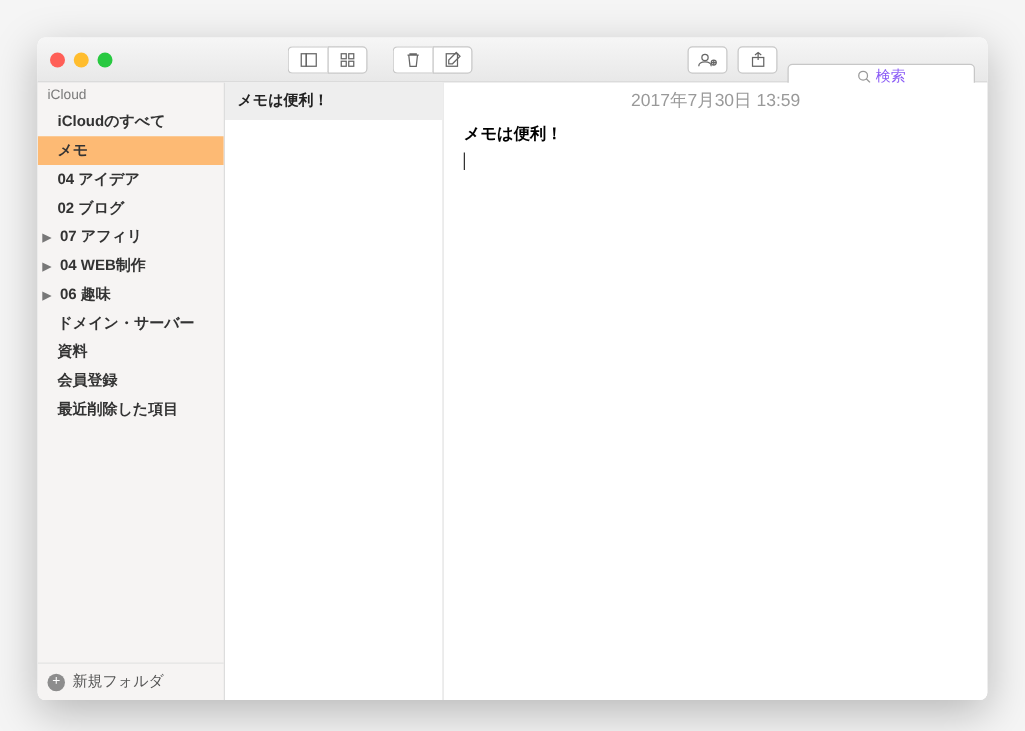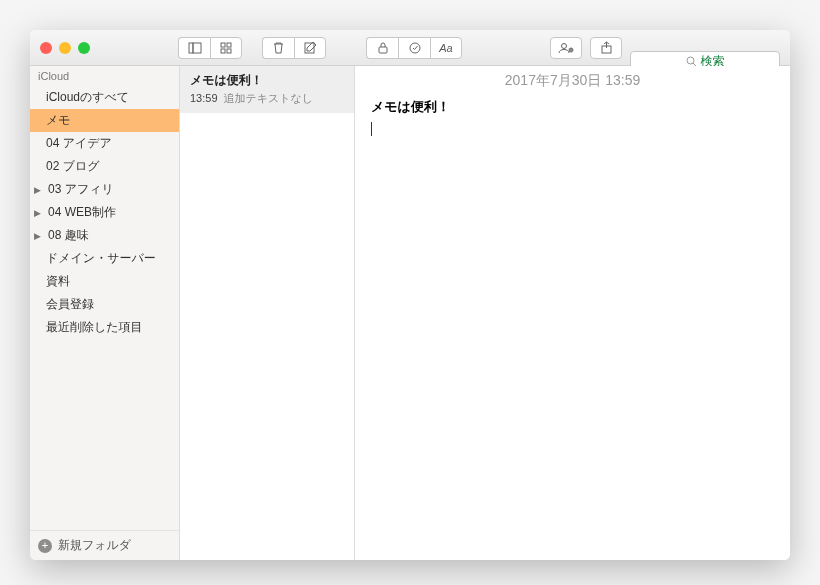--- a/index.html
+++ b/index.html
@@ -11,28 +11,28 @@
 .traffic { display: flex; gap: 7px; }
 .dot { width: 12px; height: 12px; border-radius: 50%; }
 .red { background: #ff5f57; } .yellow { background: #ffbd2e; } .green { background: #28c940; }
 .tb-group { display: flex; gap: 0; }
 .tb-btn { min-width: 32px; height: 22px; background: #fff; border: 1px solid #c7c7c7; border-radius: 4px; display: flex; align-items: center; justify-content: center; color: #595959; font-size: 12px; cursor: default; }
 .tb-group .tb-btn { border-radius: 0; border-right: none; }
 .tb-group .tb-btn:first-child { border-radius: 4px 0 0 4px; }
 .tb-group .tb-btn:last-child { border-radius: 0 4px 4px 0; border-right: 1px solid #c7c7c7; }
 .spacer-sm { width: 4px; }
 .spacer-lg { flex: 1; }
-.search { height: 22px; width: 150px; background: #fff; border: 1px solid #c7c7c7; border-radius: 4px; display: flex; align-items: center; justify-content: center; gap: 4px; color: #15803d; font-size: 12px; margin-top: 28px; }
+.search { height: 22px; width: 150px; background: #fff; border: 1px solid #c7c7c7; border-radius: 4px; display: flex; align-items: center; justify-content: center; gap: 4px; color: #8b5cf6; font-size: 12px; margin-top: 28px; }
 .search svg { flex-shrink: 0; }
 
 
 .body { flex: 1; display: flex; overflow: hidden; }
 .sidebar { width: 150px; background: #f6f4f3; border-right: 1px solid #ddd; display: flex; flex-direction: column; font-size: 12px; color: #333; }
 .section-header { padding: 4px 8px; font-size: 11px; color: #7a7a7a; }
-.folder-list { flex: 1; overflow: auto; }
+.folder-list { flex: 1; overflow: auto; font-weight: bold; }
 .folder { display: flex; align-items: center; padding: 3px 6px 3px 16px; cursor: default; gap: 4px; }
 .folder.has-arrow { padding-left: 4px; }
 .arrow { width: 10px; display: inline-block; font-size: 9px; color: #777; }
 .folder.selected { background: #fdba74; }
 .footer { border-top: 1px solid #e3e3e3; padding: 6px 8px; display: flex; align-items: center; gap: 6px; font-size: 12px; color: #555; }
 .plus-circle { width: 14px; height: 14px; border-radius: 50%; background: #8d8d8d; color: #fff; display: flex; align-items: center; justify-content: center; font-size: 11px; line-height: 1; }
 
 .notelist { width: 175px; background: #fff; border-right: 1px solid #ddd; }
 .note-item { padding: 6px 10px; border-bottom: 1px solid #eee; }
 .note-item.selected { background: #eeeeee; }
@@ -88,35 +88,20 @@
       <div class="tb-btn">
         <svg width="13" height="13" viewBox="0 0 13 13">
             <rect x="1" y="2" width="9" height="10" fill="none" stroke="#666"></rect>
             <path d="M9 1l3 3-6 6H3V7z" fill="none" stroke="#666"></path>
           </svg>
       </div>
     </div>
 
     <div style="width:24px"></div>
 
-    <div class="tb-group">
-      <div class="tb-btn">
-        <svg width="10" height="12" viewBox="0 0 10 12">
-            <rect x="1" y="5" width="8" height="6" rx="1" fill="none" stroke="#666"></rect>
-            <path d="M3 5V3a2 2 0 014 0v2" fill="none" stroke="#666"></path>
-          </svg>
-      </div>
-      <div class="tb-btn">
-        <svg width="12" height="12" viewBox="0 0 12 12">
-            <circle cx="6" cy="6" r="5" fill="none" stroke="#666"></circle>
-            <path d="M4 6l1.5 1.5L8.5 4" fill="none" stroke="#666"></path>
-          </svg>
-      </div>
-      <div class="tb-btn" style="font-size:11px;font-style:italic">Aa</div>
-    </div>
 
     <div class="spacer-lg"></div>
 
     <div class="tb-btn">
       <svg width="16" height="12" viewBox="0 0 16 12">
           <circle cx="6" cy="4" r="2.5" fill="none" stroke="#666"></circle>
           <path d="M1 11c0-2 2-3.5 5-3.5s5 1.5 5 3.5" fill="none" stroke="#666"></path>
           <circle cx="13" cy="8" r="2" fill="none" stroke="#666"></circle>
           <path d="M13 6v4M11 8h4" stroke="#666"></path>
         </svg>
@@ -147,29 +132,29 @@
             <span>メモ</span>
           </div>
           <div class="folder">
             <span>04 アイデア</span>
           </div>
           <div class="folder">
             <span>02 ブログ</span>
           </div>
           <div class="folder has-arrow">
             <span class="arrow">▶</span>
-            <span>03 アフィリ</span>
+            <span>07 アフィリ</span>
           </div>
           <div class="folder has-arrow">
             <span class="arrow">▶</span>
             <span>04 WEB制作</span>
           </div>
           <div class="folder has-arrow">
             <span class="arrow">▶</span>
-            <span>08 趣味</span>
+            <span>06 趣味</span>
           </div>
           <div class="folder">
             <span>ドメイン・サーバー</span>
           </div>
           <div class="folder">
             <span>資料</span>
           </div>
           <div class="folder">
             <span>会員登録</span>
           </div>
@@ -179,21 +164,20 @@
         </div>
       <div class="footer">
         <span class="plus-circle">+</span>
         <span>新規フォルダ</span>
       </div>
     </div>
 
     <div class="notelist" id="notelist">
         <div class="note-item selected">
           <div class="note-title">メモは便利！</div>
-          <div class="note-sub"><span class="time">13:59</span><span>追加テキストなし</span></div>
         </div>
       </div>
 
     <div class="editor">
       <div class="editor-date">2017年7月30日 13:59</div>
       <div class="editor-content">
         <div class="editor-title">メモは便利！</div>
         <span class="cursor"></span>
       </div>
     </div>

